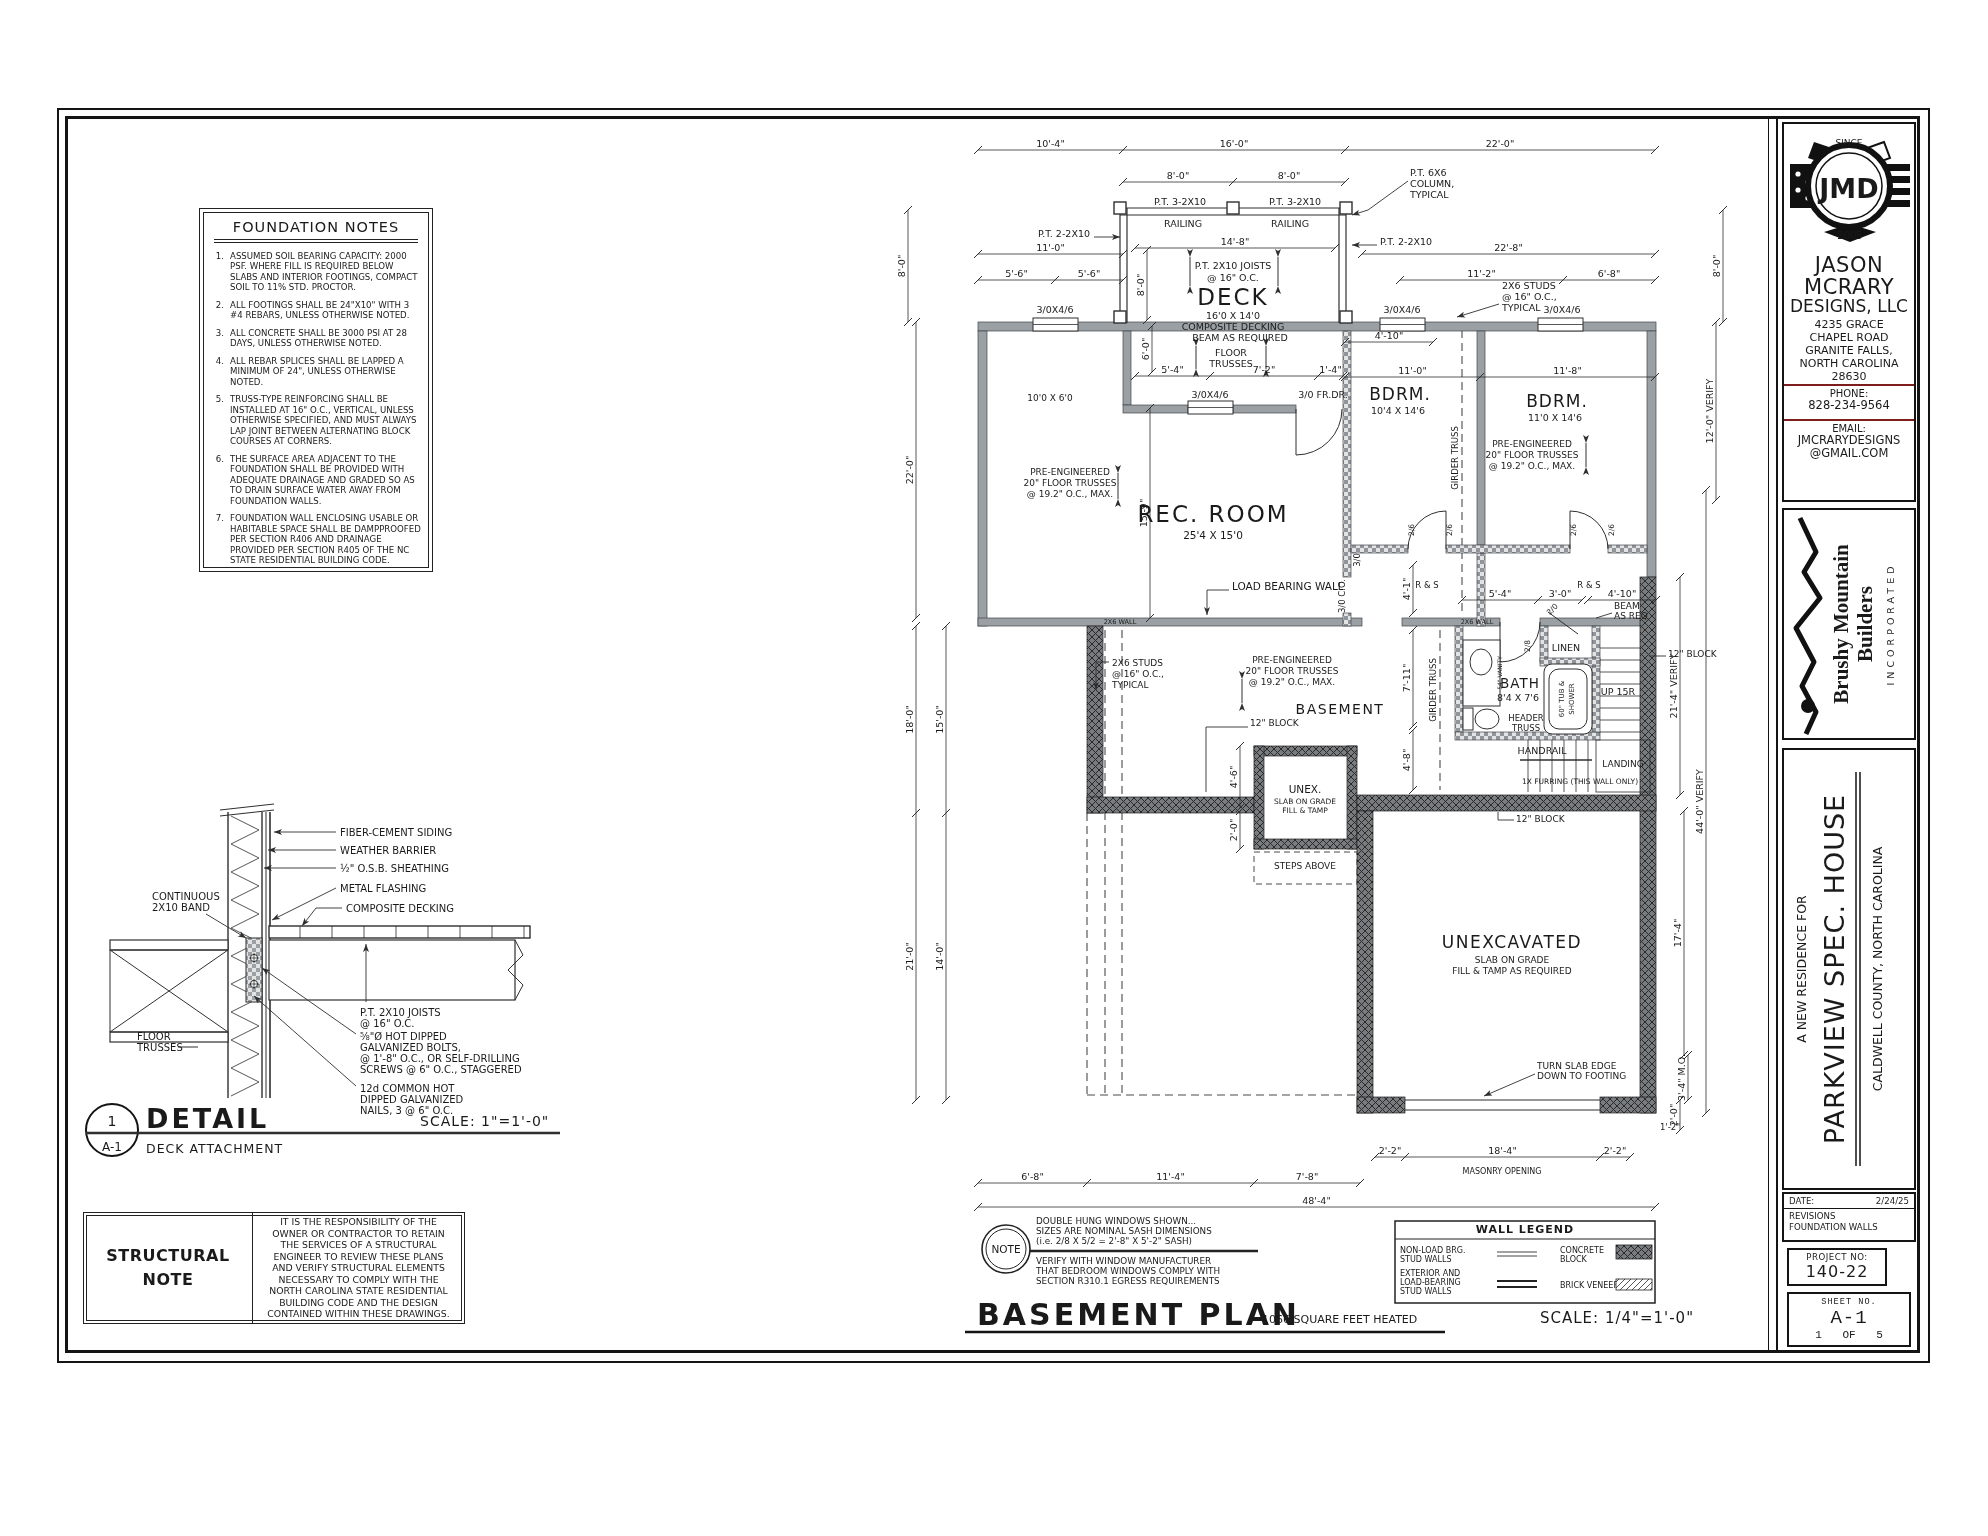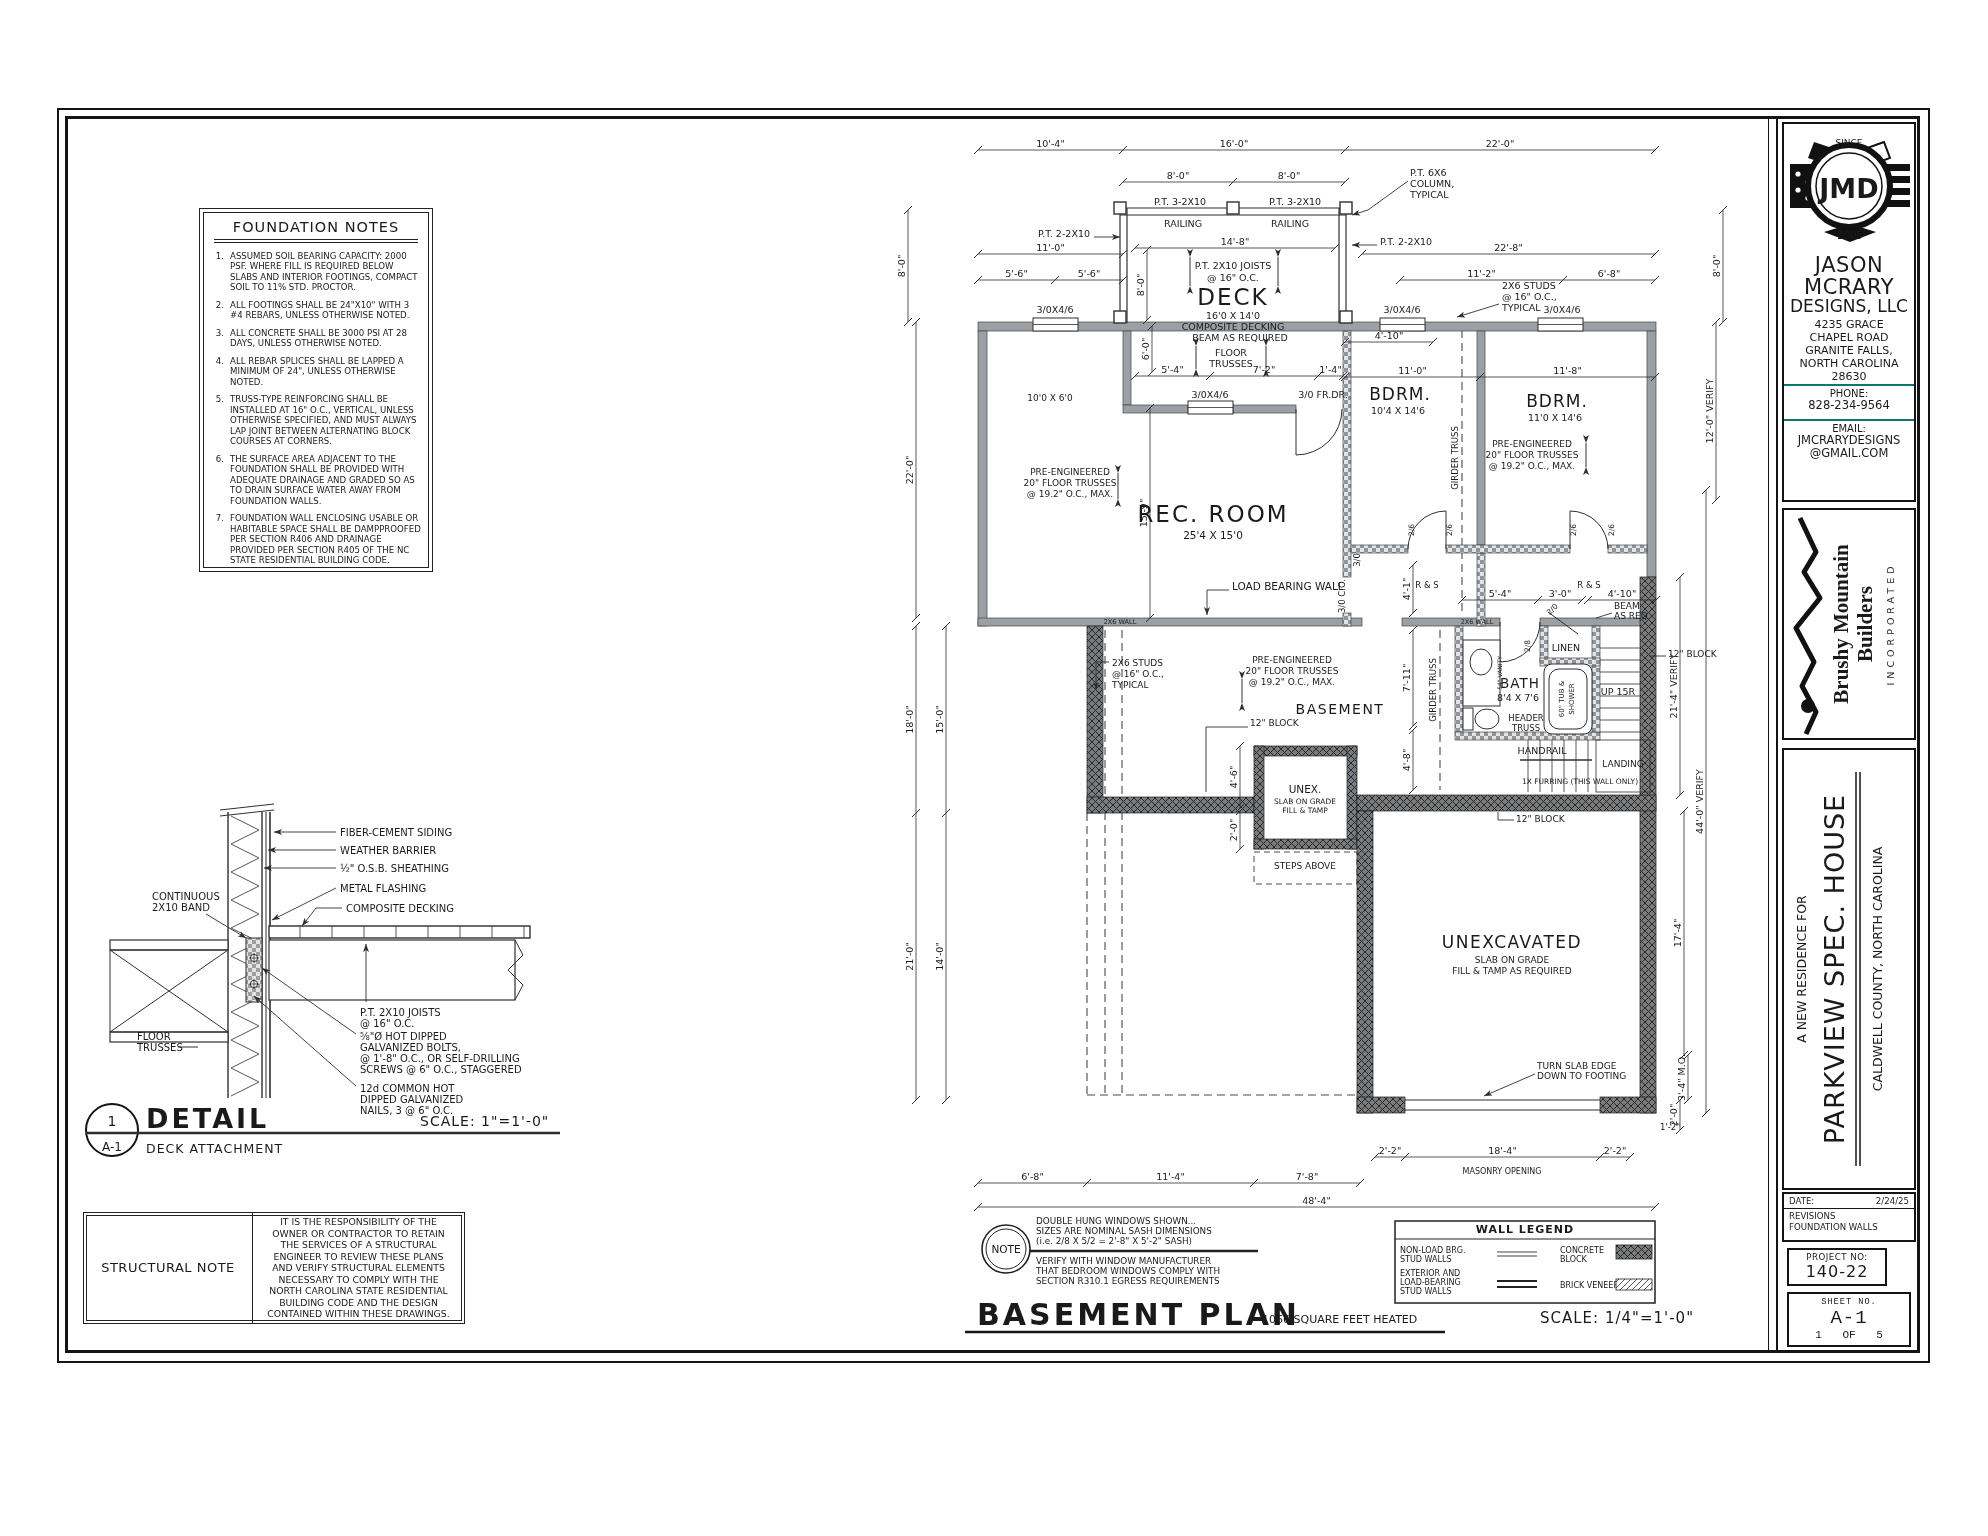--- a/index.html
+++ b/index.html
@@ -10,26 +10,26 @@
   #border-inner{left:65px;top:116px;width:1849px;height:1231px;border:3px solid #141414;}
   #tb-div1{left:1768px;top:116px;width:0;height:1237px;border-left:1.5px solid #141414;}
   #tb-div2{left:1776px;top:116px;width:0;height:1237px;border-left:2.5px solid #141414;}
   
   #foundation-box{left:199px;top:208px;width:234px;height:364px;border:1.5px solid #222;outline:1px solid #222;outline-offset:-5px;padding:8px 10px 6px 10px;box-sizing:border-box;}
   #foundation-title{text-align:center;font-size:14.5px;letter-spacing:1px;border-bottom:4px double #222;padding-bottom:4px;margin:2px 4px 8px 4px;}
   .fnote{display:flex;gap:6px;font-size:8.6px;line-height:1.22;margin-bottom:7px;}
   .fnote .num{width:14px;flex:none;text-align:right;}
   
   #structural-box{left:83px;top:1212px;width:382px;height:112px;border:1.5px solid #222;outline:1px solid #222;outline-offset:-4px;display:flex;box-sizing:border-box;}
-  #structural-label{width:140px;border-right:1.5px solid #222;display:flex;align-items:center;justify-content:center;text-align:center;font-size:13px;letter-spacing:.5px;line-height:1.5;padding:0 14px;}
+  #structural-label{width:140px;border-right:1.5px solid #222;display:flex;align-items:center;justify-content:center;text-align:center;font-size:16px;letter-spacing:.5px;line-height:1.5;padding:0 14px;font-weight:bold;}
   #structural-text{flex:1;display:flex;align-items:center;justify-content:center;font-size:9.3px;line-height:1.24;text-align:center;padding:6px 10px;}
   
   .tbbox{left:1782px;width:134px;border:2px solid #141414;box-sizing:border-box;background:#fff;}
   #tb-designer{top:122px;height:380px;}
-  .tb-row{border-top:2px solid #0f766e;text-align:center;}
+  .tb-row{border-top:2px solid #7f1d1d;text-align:center;}
   #tb-name{font-size:21px;line-height:1.05;text-align:center;letter-spacing:.5px;margin-top:2px;}
   #tb-name .small{font-size:17px;letter-spacing:0;}
   #tb-addr{font-size:11px;line-height:1.18;text-align:center;margin-top:3px;}
   .tb-contact-label{font-size:10px;margin-top:2px;}
   .tb-contact-val{font-size:11.5px;line-height:1.1;padding-bottom:8px;}
   #tb-builder{top:508px;height:232px;}
   #tb-project{top:748px;height:442px;}
   #tb-daterev{top:1192px;height:50px;font-size:8.6px;}
   #tb-daterow{display:flex;justify-content:space-between;padding:2px 5px;border-bottom:1.5px solid #141414;}
   #tb-revrow{padding:2px 5px;line-height:1.25;}

